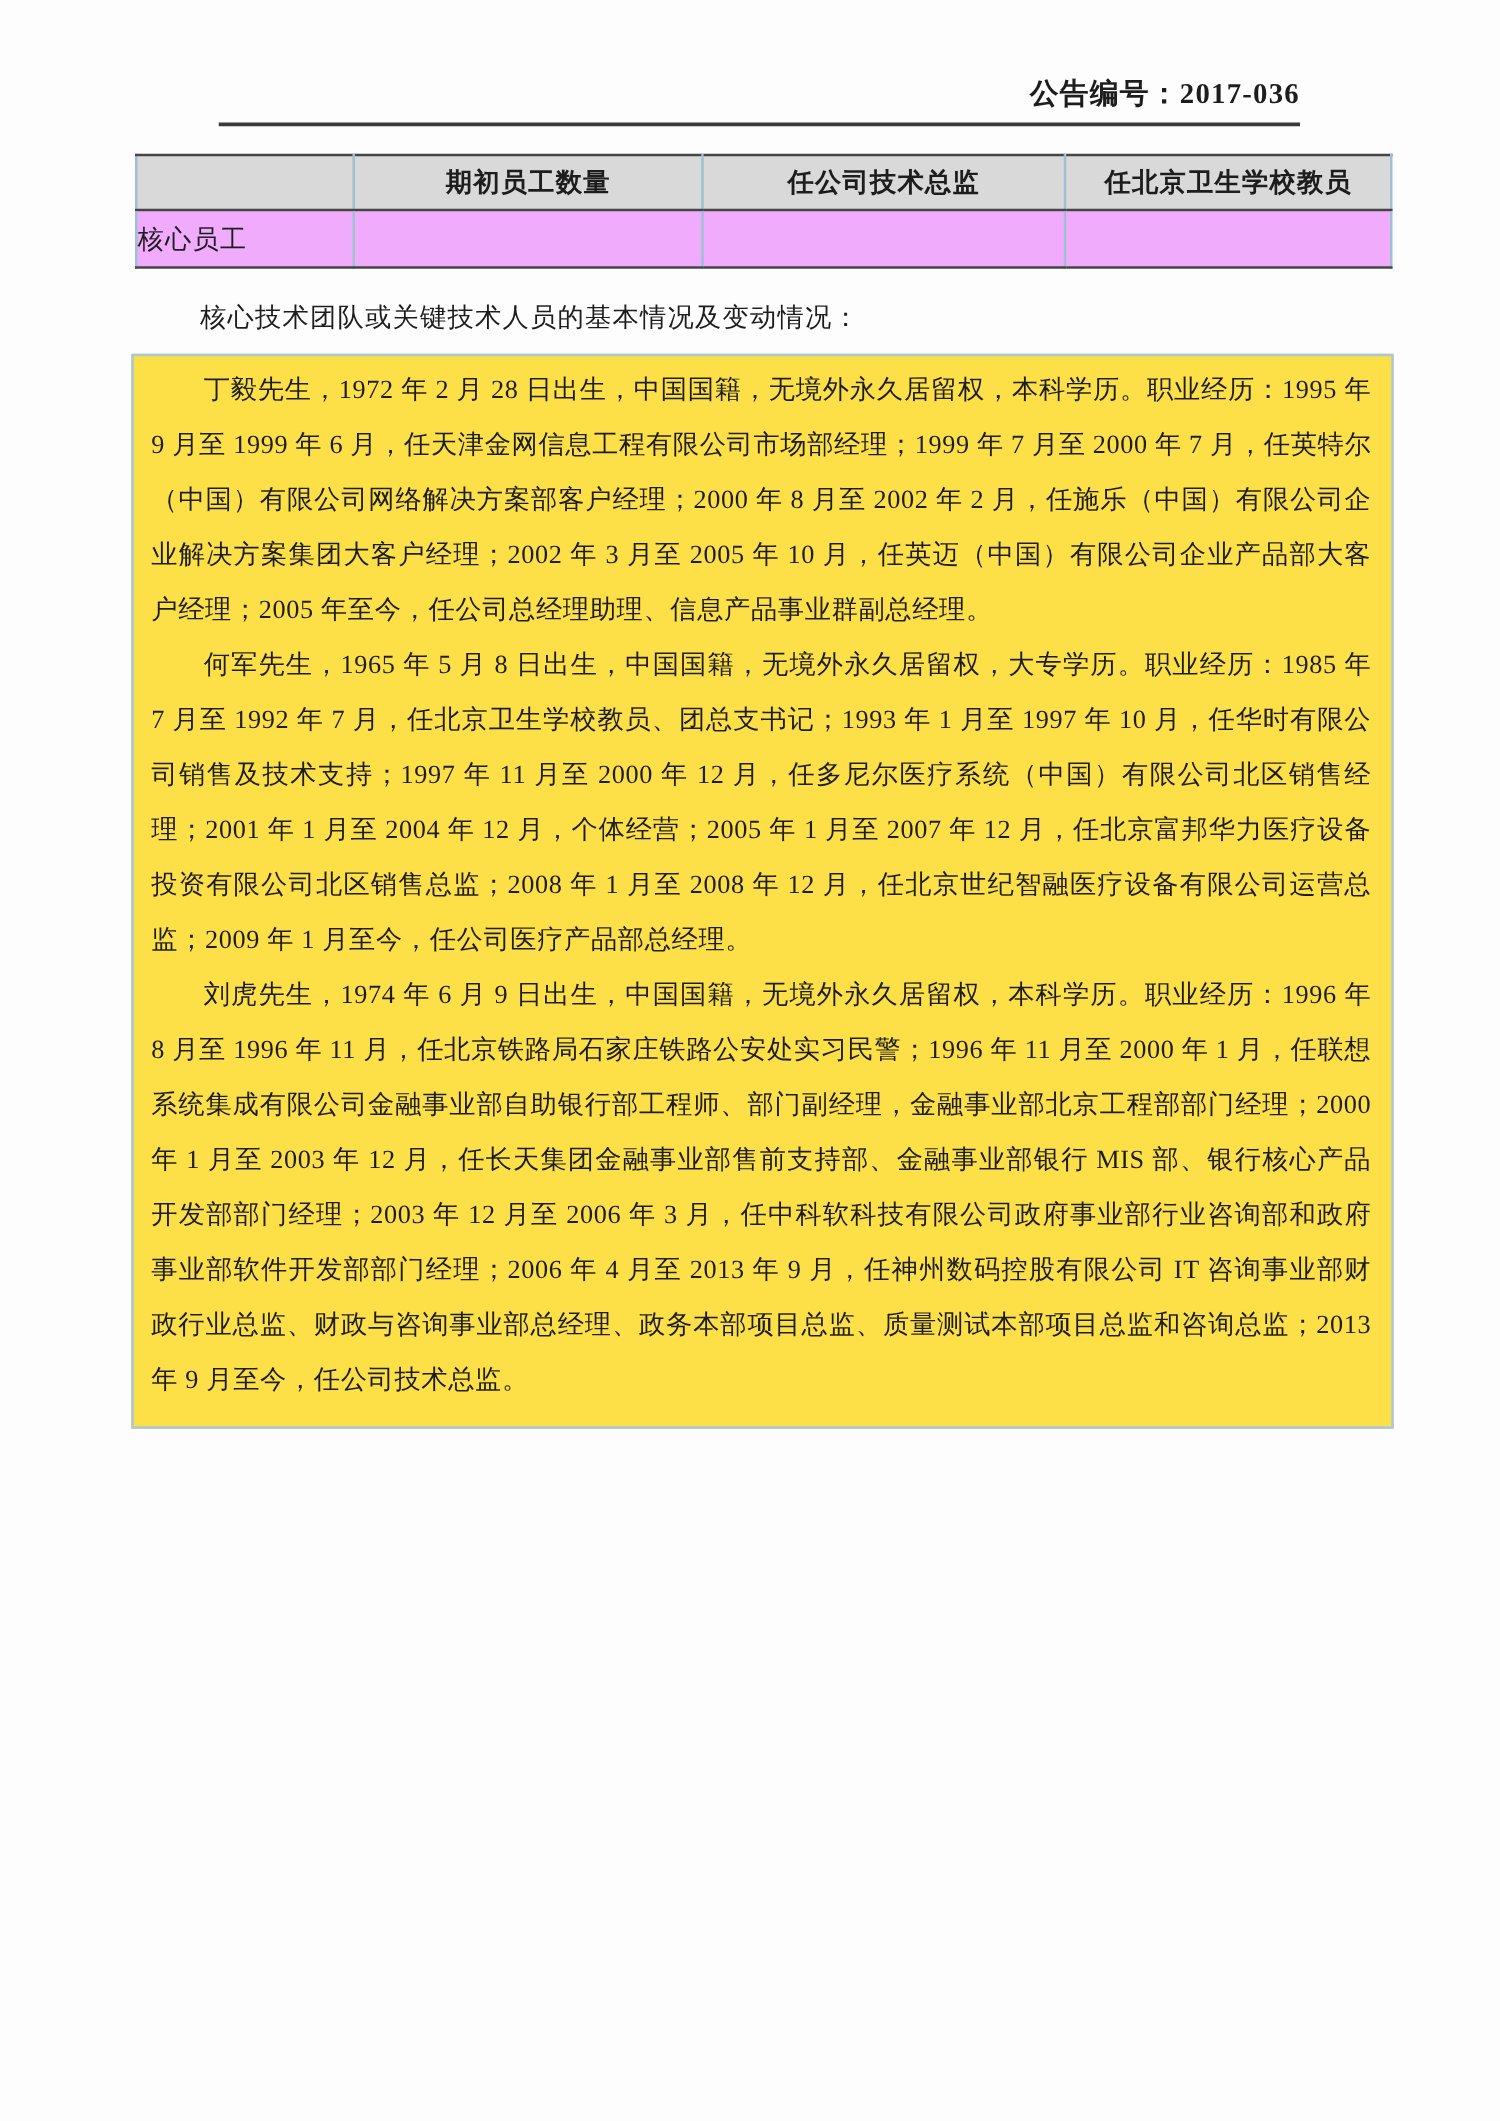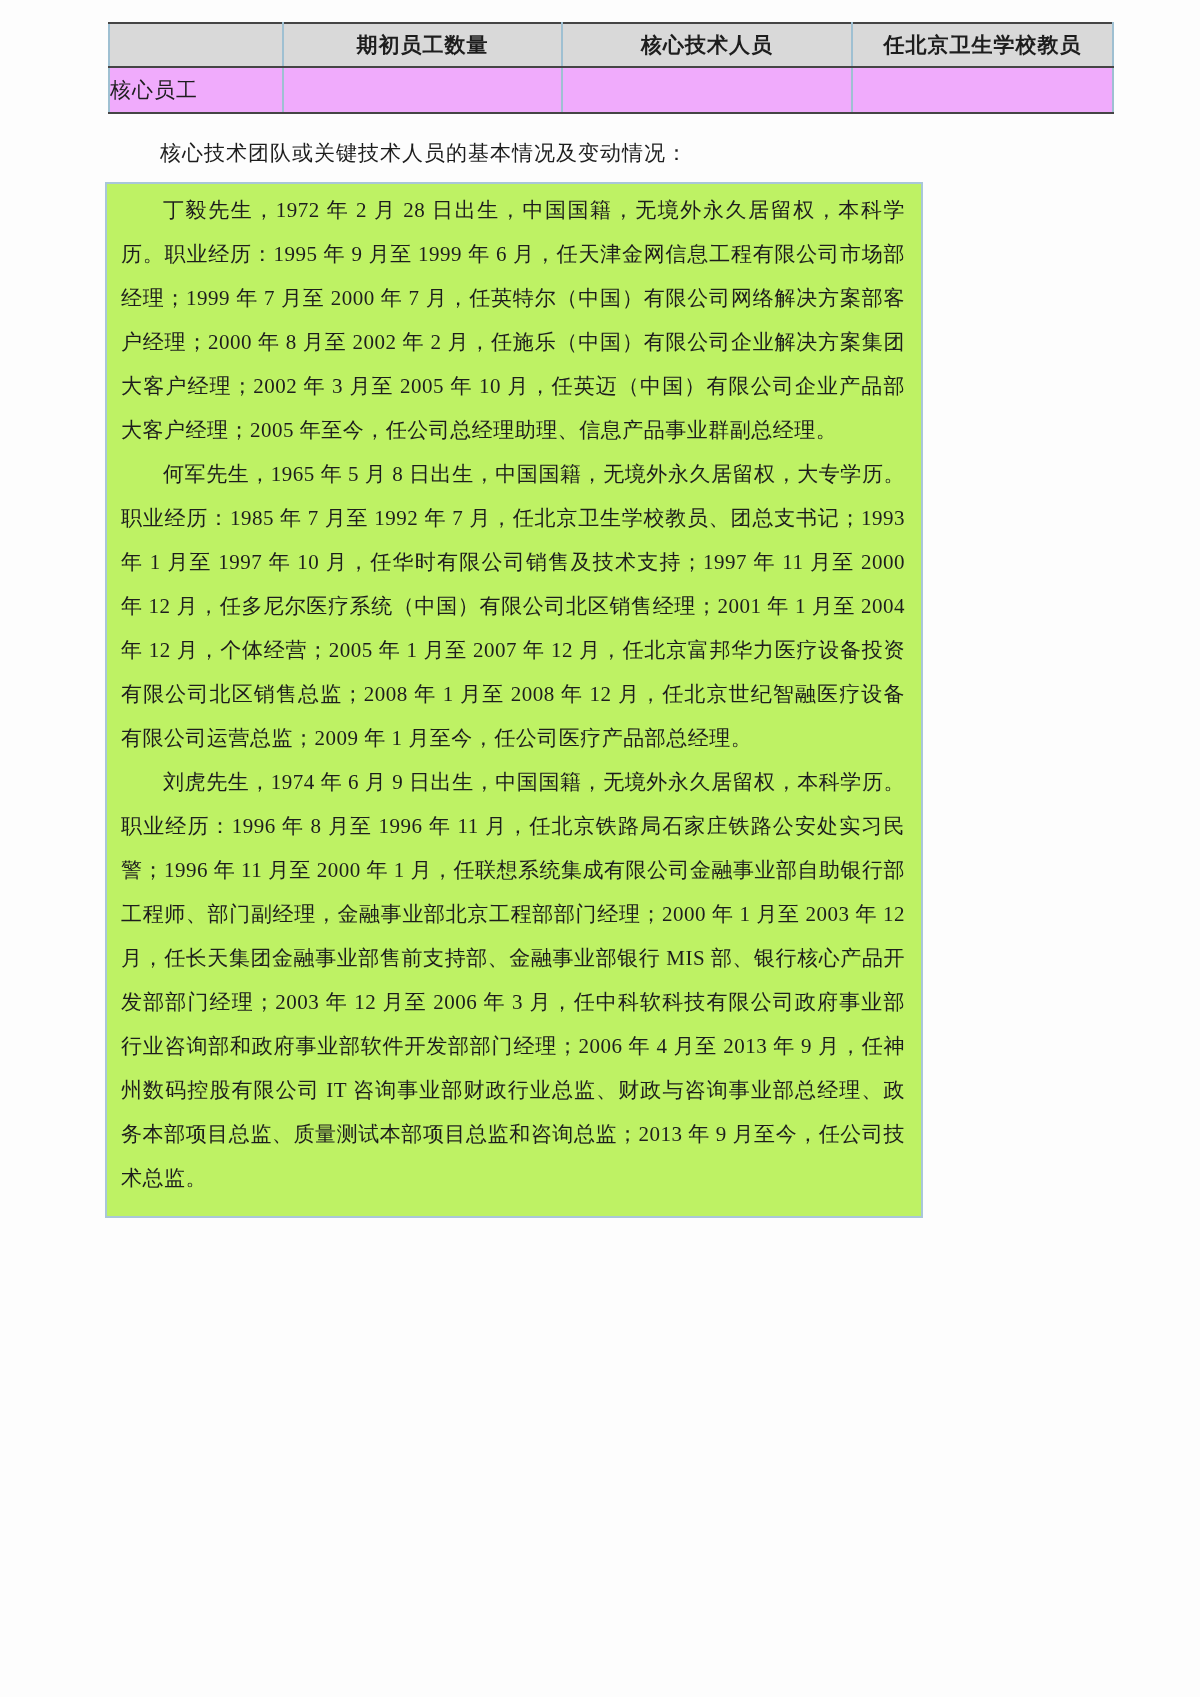--- a/index.html
+++ b/index.html
@@ -70,53 +70,56 @@
   .intro-line {
     margin: 24px 0 12px 160px;
     font-size: 21px;
     letter-spacing: 1px;
     line-height: 30px;
   }
   
   .bio-box {
     box-sizing: border-box;
     margin: 14px 0 0 105px;
-    width: 818px;
+    width: 1010px;
     border: 2px solid #a9c7d9;
     padding: 4px 16px 16px 14px;
-    background: #bef264;
+    background: #fde047;
   }
   .bio-box p {
     margin: 0;
     font-size: 21px;
     line-height: 44px;
     letter-spacing: 0.5px;
     text-align: justify;
     text-indent: 2em;
   }
 </style>
 </head>
 <body>
 
 <div class="page">
 
+  <div class="doc-header">
+    <span class="announcement-no">公告编号：2017-036</span>
+  </div>
 
 
   <table class="emp-table">
     <colgroup>
       <col class="c1">
         <col class="c2">
         <col class="c3">
         <col class="c4">
     </colgroup>
     <thead>
       <tr>
         <th></th>
         <th>期初员工数量</th>
-        <th>核心技术人员</th>
+        <th>任公司技术总监</th>
         <th>任北京卫生学校教员</th>
       </tr>
     </thead>
     <tbody>
       <tr>
         <td>核心员工</td>
         <td></td>
         <td></td>
         <td></td>
       </tr>

